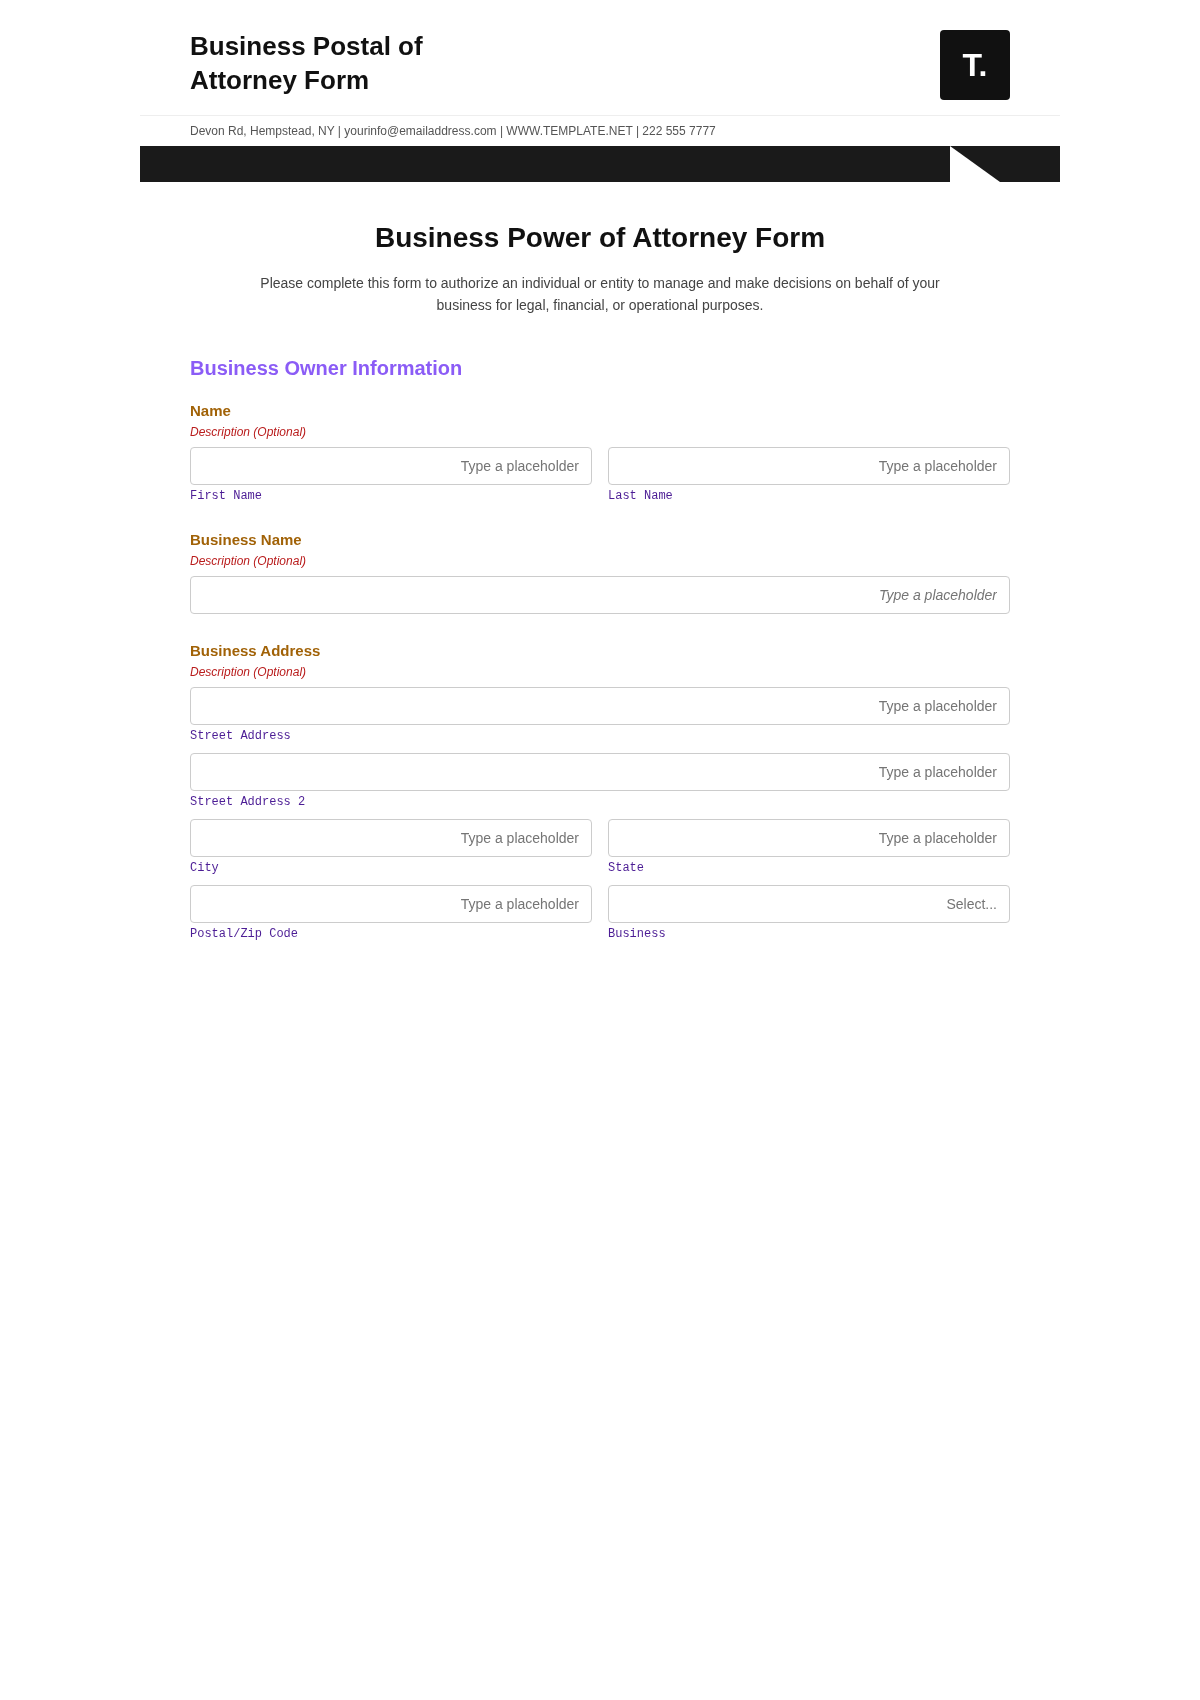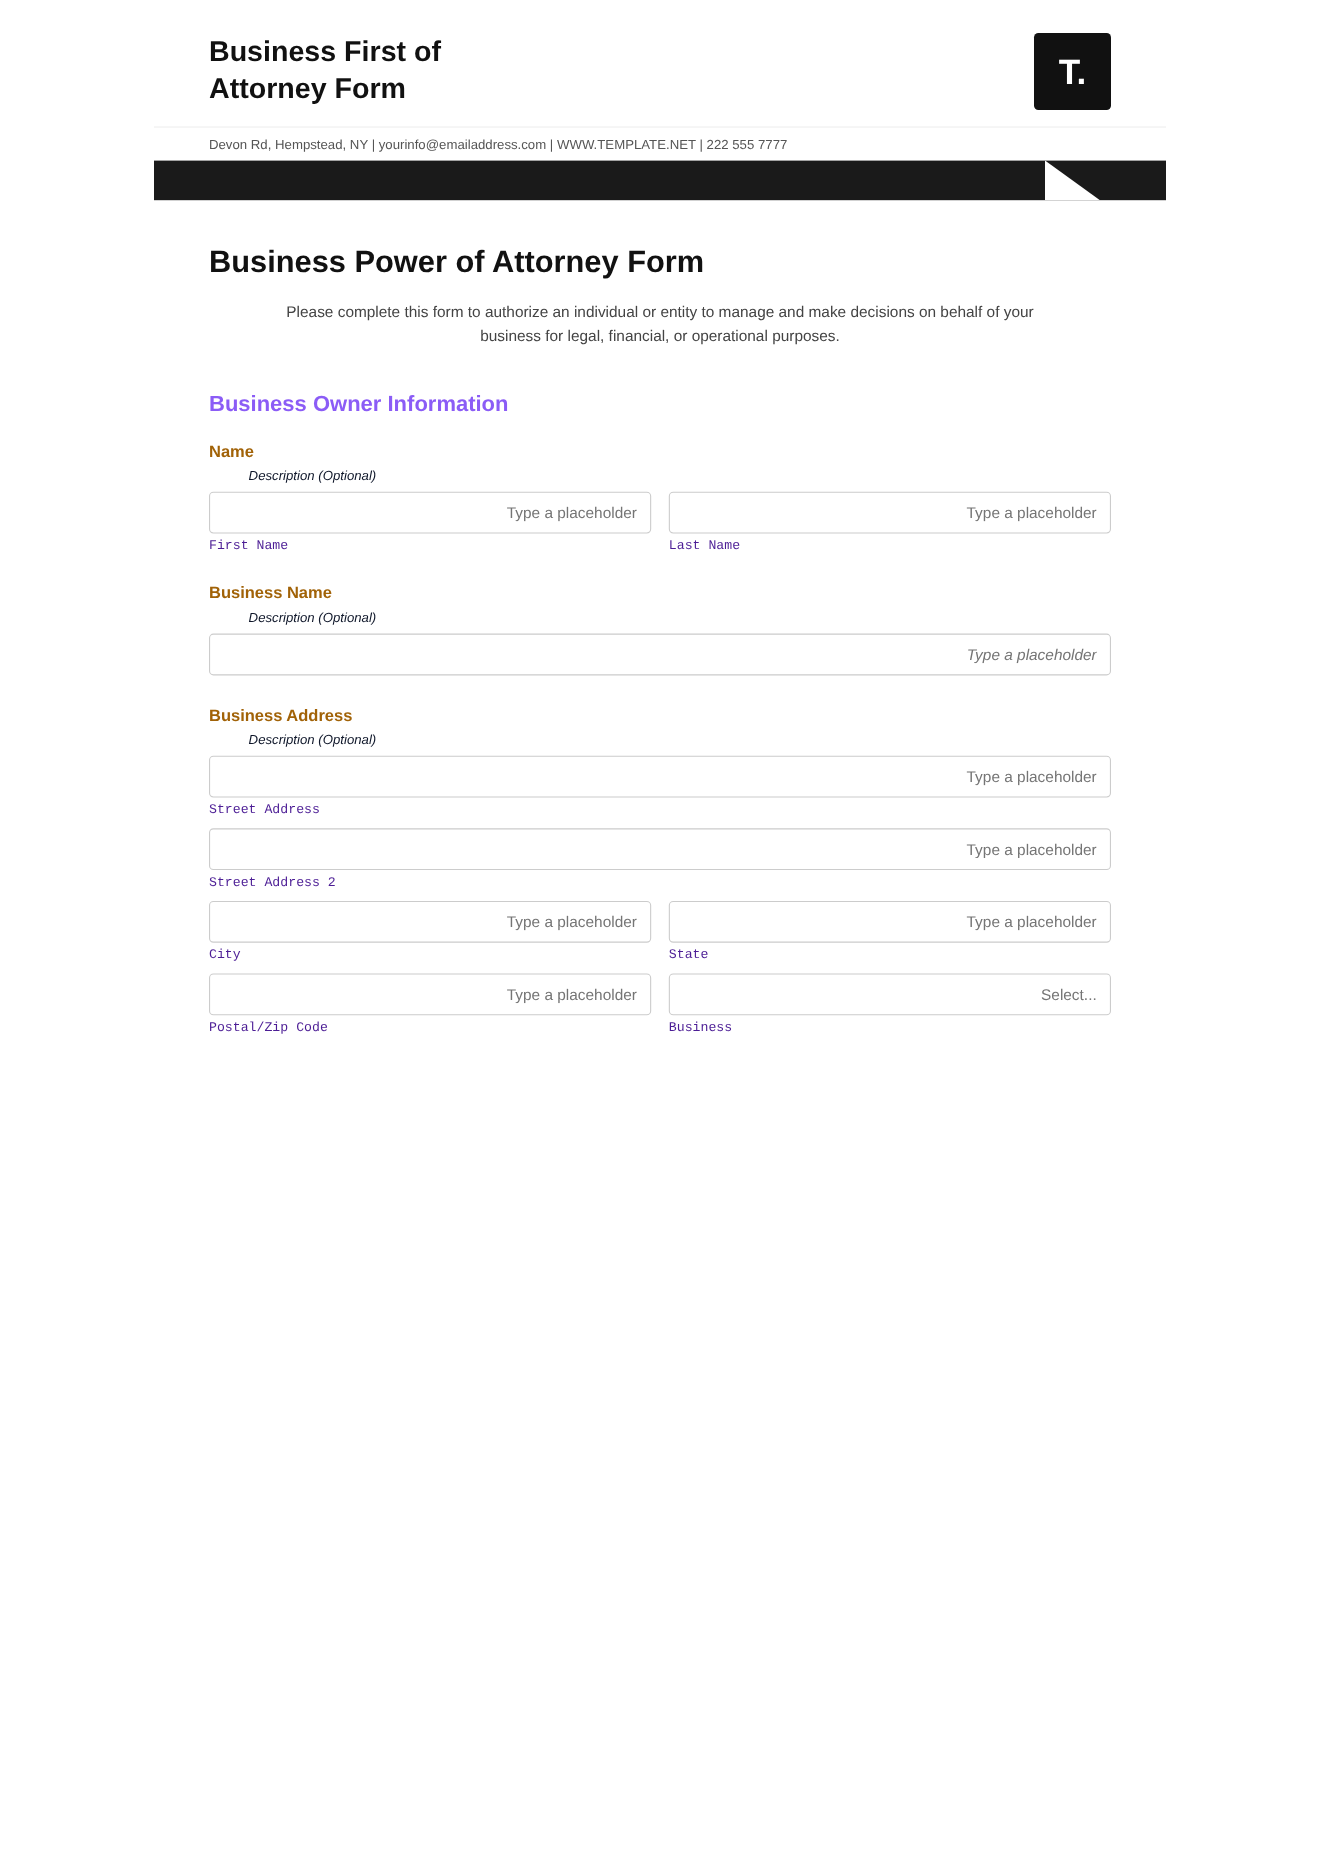--- a/index.html
+++ b/index.html
@@ -71,20 +71,21 @@
       border-width: 36px 0 0 50px;
       border-color: transparent transparent transparent #fff;
     }
 
     
     .main-content {
       padding: 40px 50px 50px 50px;
     }
 
     .form-main-title {
+      text-align: center;
       font-size: 28px;
       font-weight: bold;
       color: #111;
       margin-bottom: 18px;
     }
 
     .form-description {
       text-align: center;
       font-size: 14px;
       color: #444;
@@ -107,24 +108,23 @@
 
     .field-label {
       font-size: 15px;
       font-weight: bold;
       color: #a16207;
       margin-bottom: 6px;
     }
 
     .field-description {
       font-size: 12px;
-      color: #0f172a;
+      color: #b91c1c;
       font-style: italic;
       margin-bottom: 8px;
-      margin-left: 36px;
     }
 
     .field-row {
       display: flex;
       gap: 16px;
     }
 
     .field-col {
       flex: 1;
     }
@@ -163,21 +163,21 @@
 
     .full-width-input {
       width: 100%;
     }
   </style>
 </head>
 <body>
 
 <div class="header">
   <div class="header-title">
-    <span>Business First of</span><br>
+    <span>Business Postal of</span><br>
     <span>Attorney Form</span>
   </div>
   <div class="logo-box">
     <span>T.</span>
   </div>
 </div>
 
 <div class="contact-bar">
   <span>Devon Rd, Hempstead, NY | yourinfo@emailaddress.com | WWW.TEMPLATE.NET | 222 555 7777</span>
 </div>

